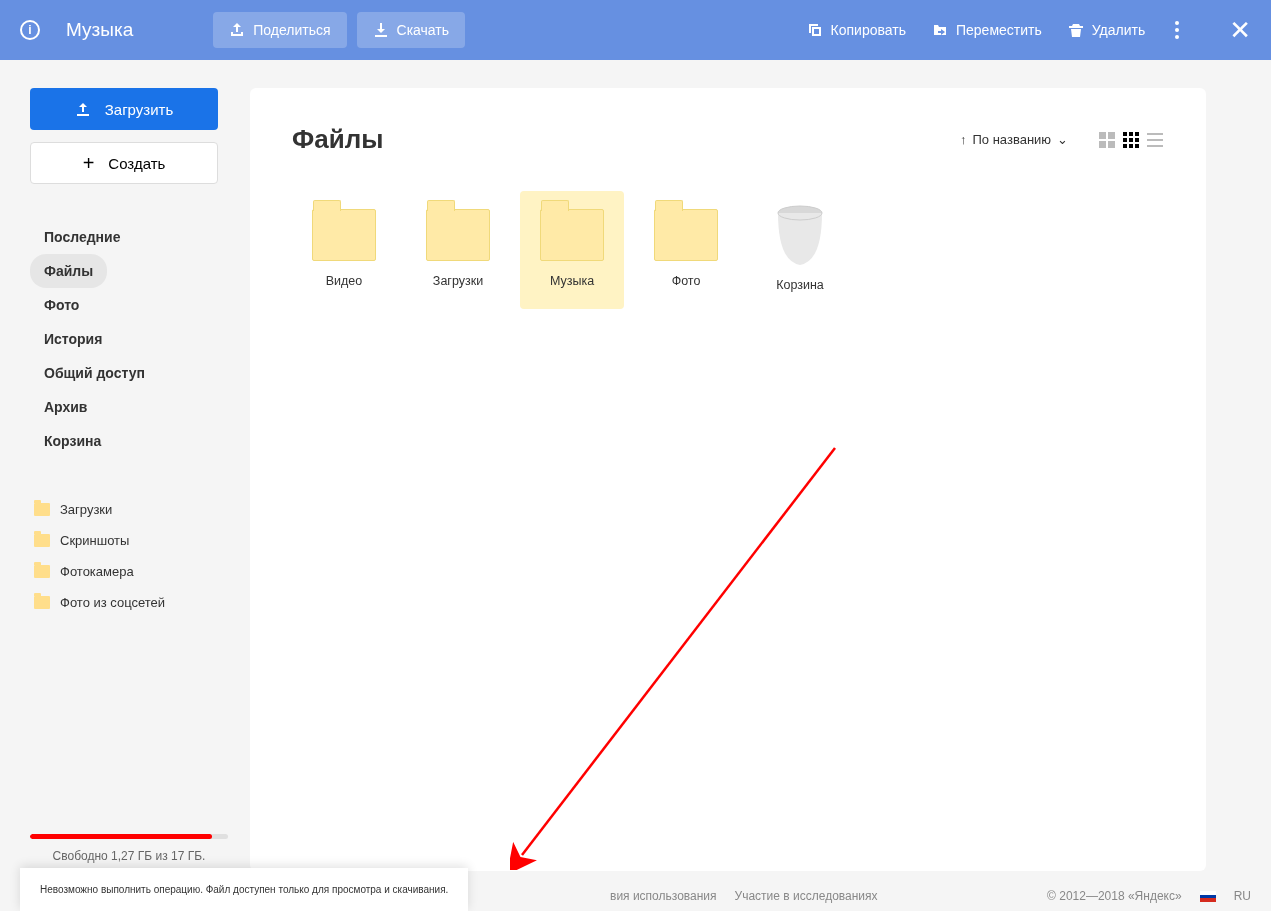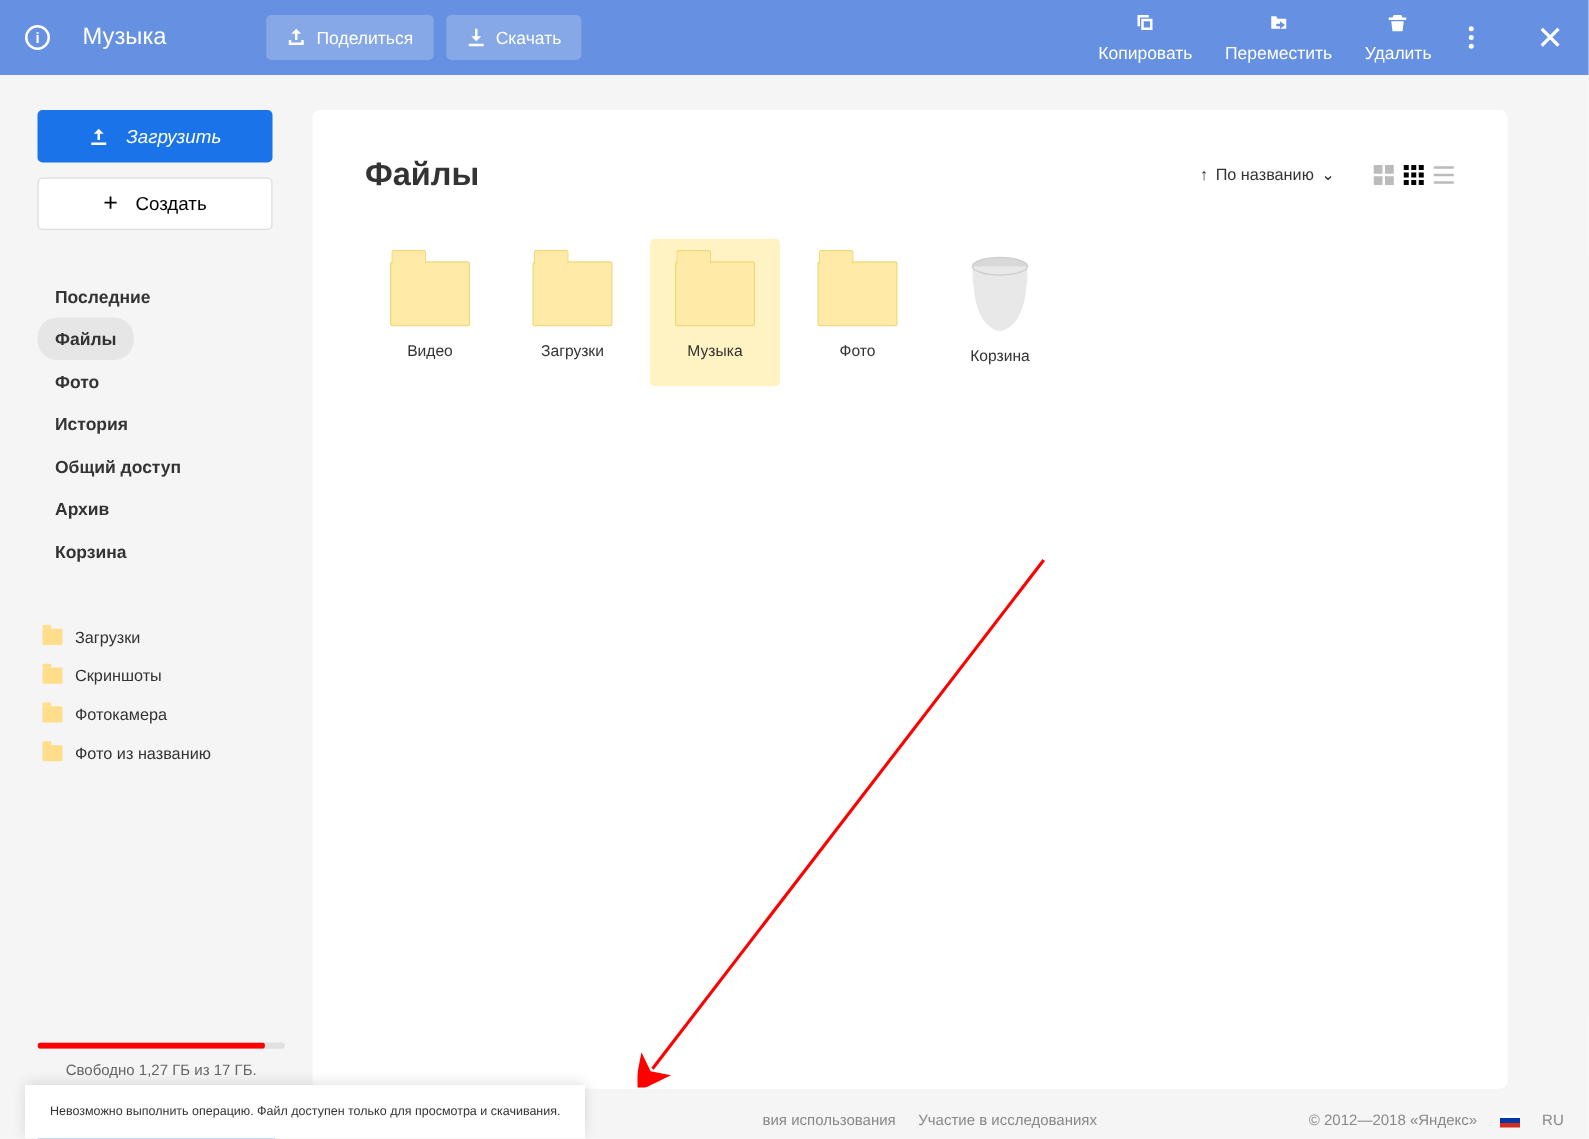--- a/index.html
+++ b/index.html
@@ -5,32 +5,32 @@
 * { box-sizing: border-box; margin: 0; padding: 0; }
 body { font-family: Arial, Helvetica, sans-serif; font-size: 13px; color: #333; background: #f5f5f5; width: 1271px; height: 911px; overflow: hidden; position: relative; }
 
 
 .topbar { position: absolute; left: 0; right: 0; top: 0; height: 60px; background: #6690e1; color: #fff; display: flex; align-items: center; padding: 0 20px; }
 .topbar .info-ic { width: 20px; height: 20px; border: 2px solid #fff; border-radius: 50%; display:flex;align-items:center;justify-content:center;font-size:12px;font-weight:bold;margin-right:26px; }
 .topbar .title { font-size: 19px; font-weight: 400; }
 .tb-actions { margin-left: 80px; display:flex; gap:10px; }
 .tb-btn { background: rgba(255,255,255,0.22); border:none; color:#fff; padding:10px 16px; border-radius:4px; font-size:14px; display:flex; align-items:center; gap:8px; cursor:pointer; }
 .tb-right { margin-left:auto; display:flex; align-items:center; gap:26px; }
-.tb-link { color:#fff; display:flex; align-items:center; gap:8px; font-size:14px; cursor:pointer;flex-direction:column; }
+.tb-link { color:#fff; display:flex; align-items:center; gap:8px; font-size:14px; cursor:pointer; }
 .tb-close { font-size:26px; font-weight:300; cursor:pointer; margin-left:20px; }
 .tb-more { display:flex; flex-direction:column; gap:3px; cursor:pointer; padding:0 4px;}
 .tb-more span{width:4px;height:4px;background:#fff;border-radius:50%;}
 
 
 .sidebar { position:absolute; left:0; top:60px; width:250px; bottom:0; background:#f5f5f5; padding:28px 30px 0 30px; }
 .main { position:absolute; left:250px; right:65px; top:88px; bottom:40px; background:#fff; border-radius:6px; padding:36px 42px; }
 @media (max-width:1400px){ .main{right:65px;} }
 
 
-.btn-primary { width:188px; height:42px; background:#1a73e8; color:#fff; border:none; border-radius:4px; font-size:15px; display:flex; align-items:center; justify-content:center; gap:14px; cursor:pointer; font-weight:500;font-style:italic;}
+.btn-primary { width:188px; height:42px; background:#1a73e8; color:#fff; border:none; border-radius:4px; font-size:15px; display:flex; align-items:center; justify-content:center; gap:14px; cursor:pointer; font-weight:500;}
 .btn-secondary { width:188px; height:42px; background:#fff; color:#000; border:1px solid #ddd; border-radius:4px; font-size:15px; display:flex; align-items:center; justify-content:center; gap:14px; cursor:pointer; margin-top:12px; }
 .nav { margin-top:36px; }
 .nav-item { padding:9px 14px; font-size:14px; color:#333; cursor:pointer; border-radius:16px;font-weight:bold; }
 .nav-item.active { background:#e6e6e6; display:inline-block;}
 .folders-mini { margin-top:36px; }
 .fm-item { display:flex; align-items:center; gap:10px; padding:8px 4px; font-size:13px; color:#333; cursor:pointer; }
 .fm-ic { width:16px; height:13px; background:#ffde8b; border-radius:1px; position:relative; }
 .fm-ic::before{content:'';position:absolute;top:-3px;left:0;width:7px;height:3px;background:#ffde8b;border-radius:1px 1px 0 0;}
 
 .storage { position:absolute; bottom:48px; left:30px; right:22px; }
@@ -136,21 +136,21 @@
       <div class="fm-item">
         <span class="fm-ic"></span>
         <span>Скриншоты</span>
       </div>
       <div class="fm-item">
         <span class="fm-ic"></span>
         <span>Фотокамера</span>
       </div>
       <div class="fm-item">
         <span class="fm-ic"></span>
-        <span>Фото из названию</span>
+        <span>Фото из соцсетей</span>
       </div>
     </div>
 
   <div class="storage">
     <div class="storage-bar">
         <div class="storage-fill" id="stfill" style="width: 92%;"></div>
       </div>
     <div class="storage-txt">Свободно 1,27 ГБ из 17 ГБ.</div>
   </div>
   <div class="upgrade"></div>

